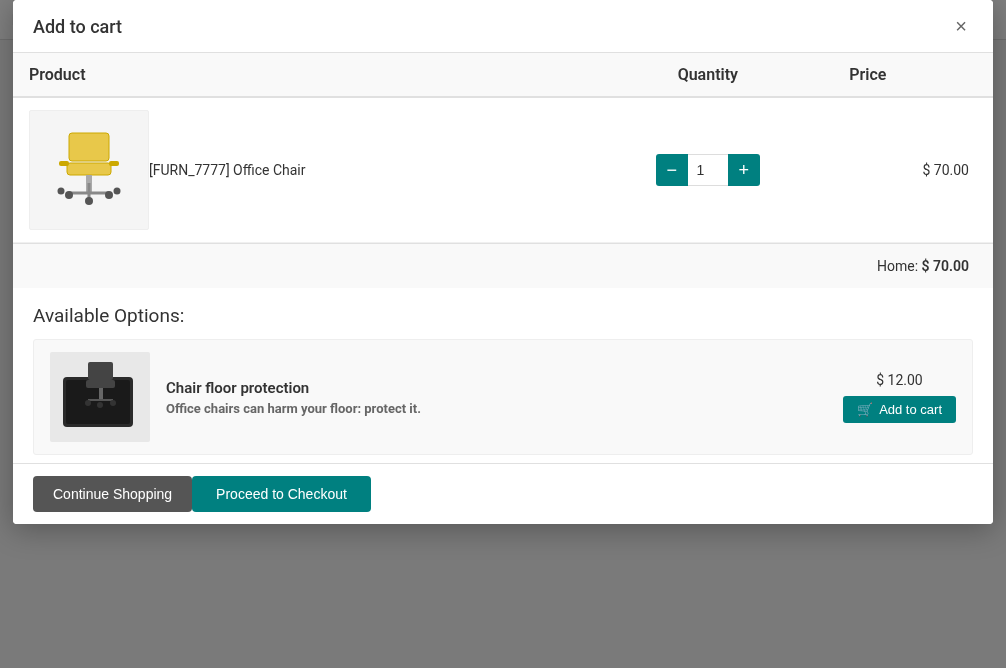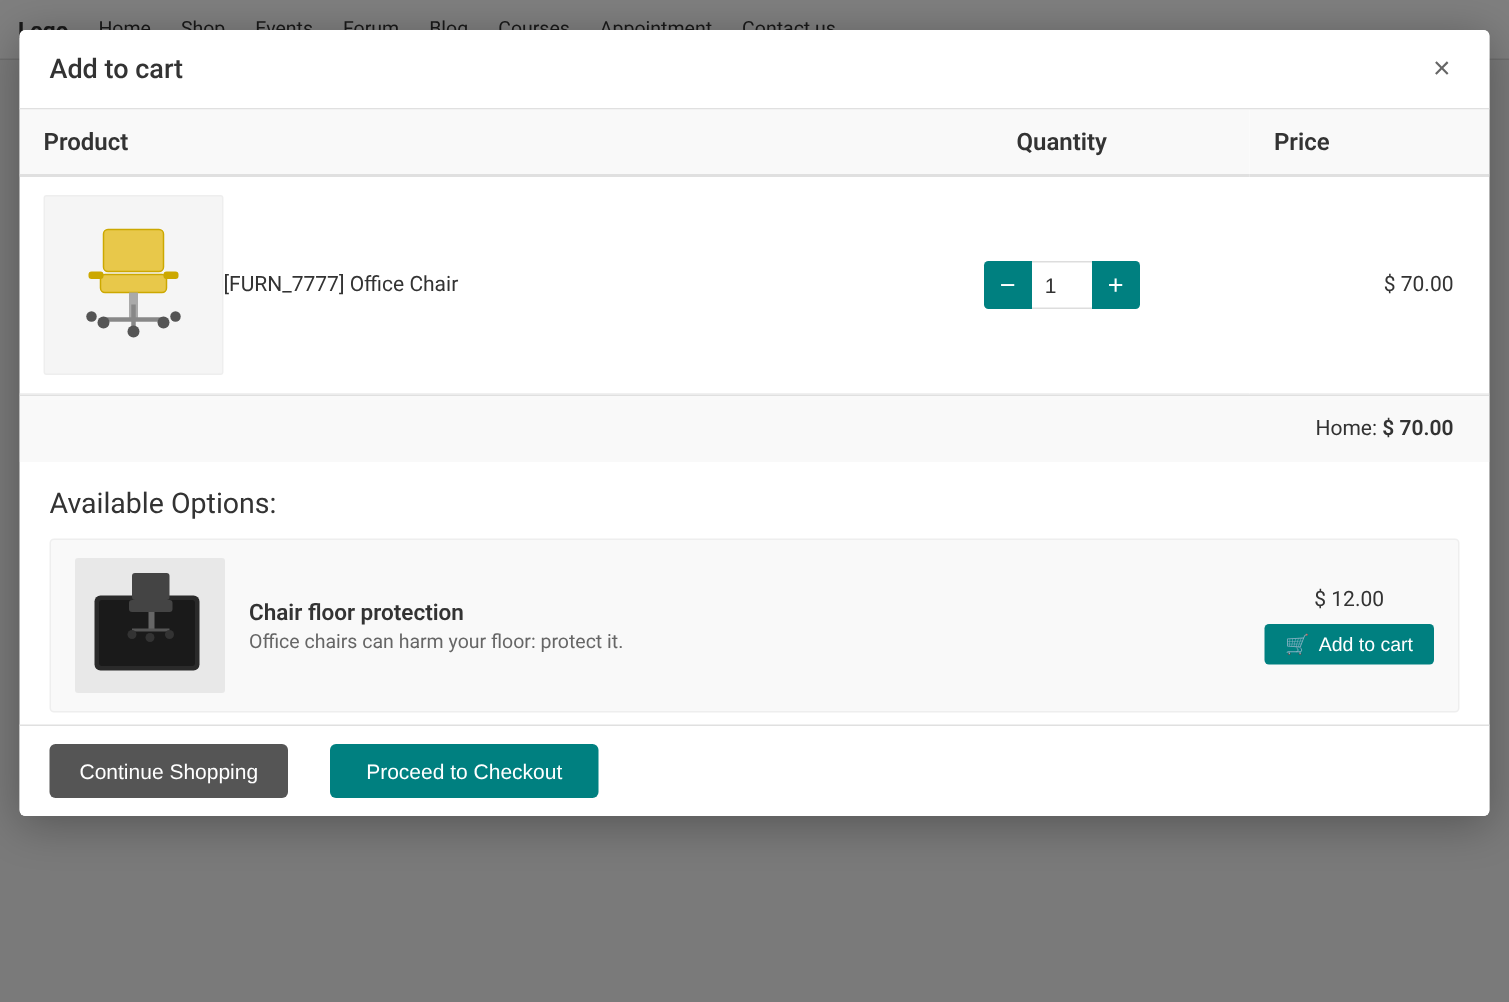--- a/index.html
+++ b/index.html
@@ -38,21 +38,20 @@
 
     
     .modal-overlay {
       position: absolute;
       top: 0; left: 0; right: 0; bottom: 0;
       background: rgba(0,0,0,0.5);
       z-index: 100;
       display: flex;
       align-items: flex-start;
       justify-content: center;
-      padding-top: 20px;
     }
 
     .modal {
       background: #fff;
       width: 980px;
       max-height: 640px;
       border-radius: 4px;
       box-shadow: 0 5px 30px rgba(0,0,0,0.3);
       display: flex;
       flex-direction: column;
@@ -236,20 +235,21 @@
     }
     .option-name {
       font-size: 15px;
       font-weight: 600;
       color: #333;
       margin-bottom: 4px;
     }
     .option-desc {
       font-size: 13px;
       color: #666;
+      font-weight: bold;
     }
     .option-right {
       display: flex;
       flex-direction: column;
       align-items: center;
       gap: 8px;
     }
     .option-price {
       font-size: 14px;
       color: #333;
@@ -267,21 +267,21 @@
       gap: 6px;
       white-space: nowrap;
     }
     .cart-btn-icon { font-size: 13px; }
 
     
     .modal-footer {
       border-top: 1px solid #e0e0e0;
       padding: 12px 20px;
       display: flex;
-      gap: 28px;
+      gap: 0;
       background: #fff;
     }
     .btn-continue {
       background: #555;
       color: white;
       border: none;
       padding: 10px 20px;
       border-radius: 4px;
       font-size: 14px;
       cursor: pointer;

